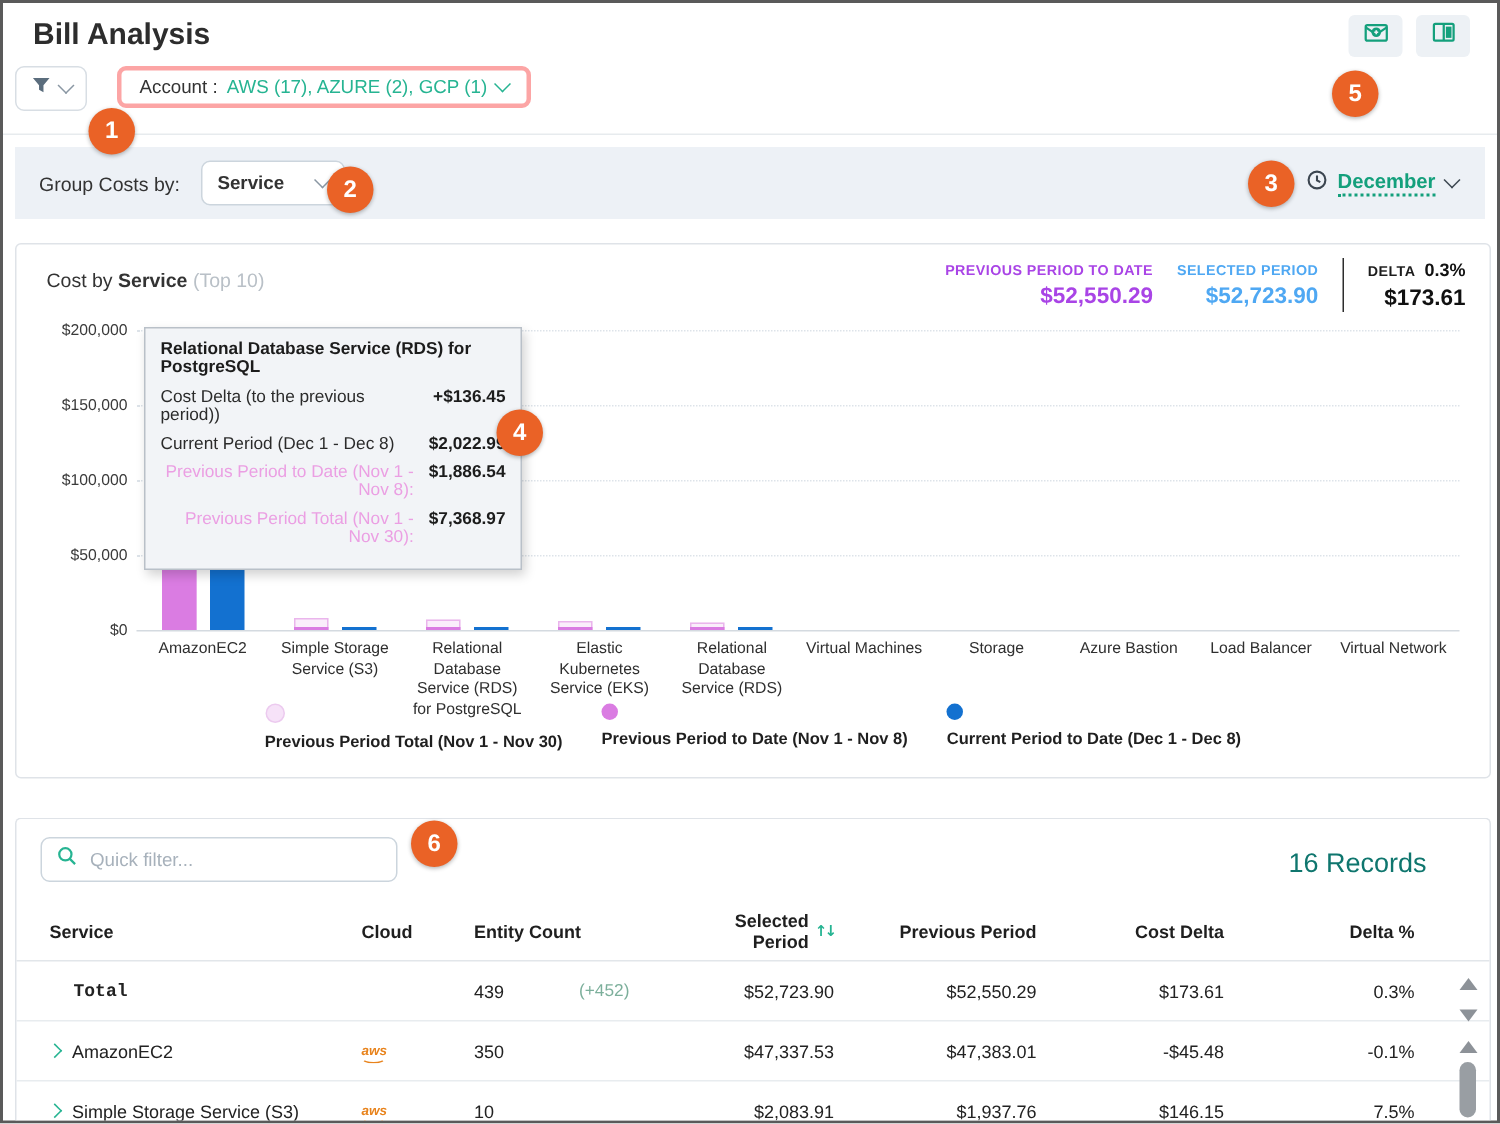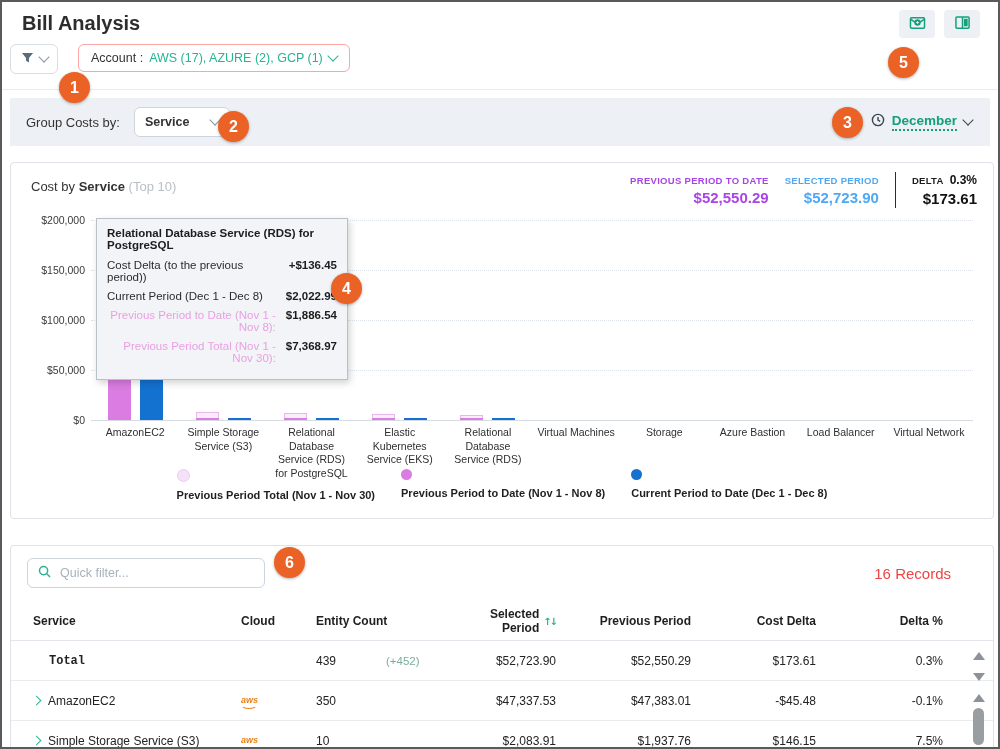--- a/index.html
+++ b/index.html
@@ -14,21 +14,21 @@
   .icon-btn{width:36px;height:28px;background:#edf1f5;border-radius:4px;display:flex;align-items:center;justify-content:center;cursor:pointer;}
   .icon-btn + .icon-btn{margin-left:9px;}
   .download-btn{margin-right:21px;}
   .chev{width:7px;height:7px;border-right:1.7px solid #8a97a3;border-bottom:1.7px solid #8a97a3;transform:rotate(45deg);margin-top:-4px;}
   .chev.dark{border-color:#3c4650;}
   .chev.teal{border-color:#26b492;}
 
   
   .filter-btn{position:absolute;left:8px;top:42px;width:46px;height:28px;border:1px solid #d8dee4;border-radius:6px;
               background:#fff;display:flex;align-items:center;justify-content:center;gap:6px;cursor:pointer;}
-  .account-pill{position:absolute;left:76px;top:42px;height:28px;border:1px solid #fca5a5;border-radius:6px;background:#fff;
+  .account-pill{position:absolute;left:76px;top:42px;height:28px;border:3px solid #fca5a5;border-radius:6px;background:#fff;
                 display:flex;align-items:center;gap:6px;padding:0 12px;font-size:12.5px;cursor:pointer;box-sizing:border-box;}
   .account-label{color:#333;}
   .account-value{color:#26b492;}
   .hsep{position:absolute;left:0;right:0;top:87px;border-top:1px solid #e7ebee;}
 
   
   .group-bar{position:absolute;left:8px;right:8px;top:96px;height:48px;background:#edf1f6;display:flex;align-items:center;}
   .group-label{margin-left:16px;font-size:13px;color:#333;}
   .group-select{margin-left:14px;width:96px;height:30px;background:#fff;border:1px solid #ccd5dd;border-radius:6px;
                 display:flex;align-items:center;justify-content:space-between;padding:0 10px;font-size:12.5px;font-weight:700;color:#333;cursor:pointer;box-sizing:border-box;}
@@ -77,21 +77,21 @@
   .tt-row.hl .tt-label{color:#eb9fe3;text-align:right;}
 
   
   .bottom-card{position:absolute;left:8px;top:543px;width:984px;bottom:0;border:1px solid #dfe3e8;border-bottom:none;
                border-radius:4px 4px 0 0;background:#fff;box-sizing:border-box;}
   .qf-row{position:relative;height:56px;}
   .qf-input{position:absolute;left:16px;top:12px;width:238px;height:30px;border:1px solid #ccd5dd;border-radius:6px;
             display:flex;align-items:center;gap:7px;padding:0 10px;box-sizing:border-box;}
   .qf-input input{border:none;outline:none;flex:1;font-size:12.5px;font-family:inherit;color:#333;background:transparent;}
   .qf-input input::placeholder{color:#a7b1bb;}
-  .records{position:absolute;right:42px;top:19px;font-size:15px;color:#ef4444;margin-left:40px;}
+  .records{position:absolute;right:42px;top:19px;font-size:18px;color:#0f766e;margin-left:40px;}
 
   .tgrid{display:grid;grid-template-columns:208px 75px 135px 105px 135px 125px 127px;padding-left:22px;align-items:center;}
   .table-head{height:38px;font-size:12px;font-weight:700;color:#1f1f1f;border-bottom:1px solid #e2e6ea;}
   .table-head .c4,.table-head .c5,.table-head .c6,.table-head .c7{text-align:right;}
   .c4h{display:flex;justify-content:flex-end;align-items:center;gap:4px;}
   .sort-icon{color:#26b492;font-family:"DejaVu Sans",sans-serif;font-size:10px;font-weight:700;letter-spacing:-2px;}
   .table-row{height:39px;font-size:12px;color:#222;border-bottom:1px solid #e8ecef;}
   .table-row .c4,.table-row .c5,.table-row .c6,.table-row .c7{text-align:right;}
   .table-row.total .svc-name{font-weight:700;font-family:Liberation Mono, monospace;}
   .table-row.total .svc-cell{padding-left:16px;}

